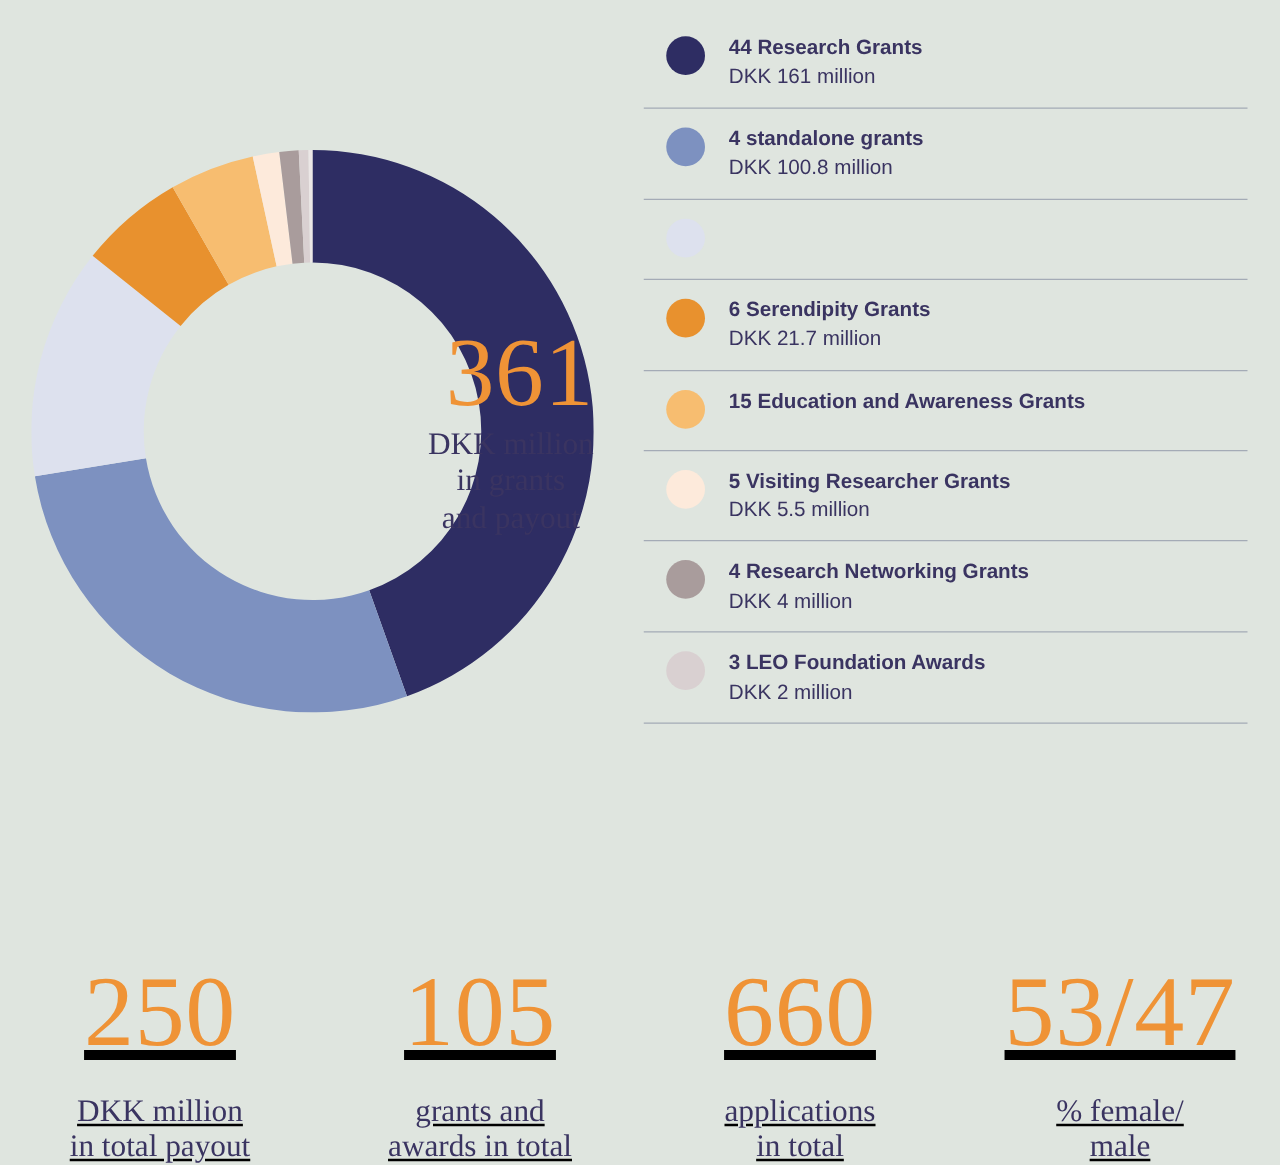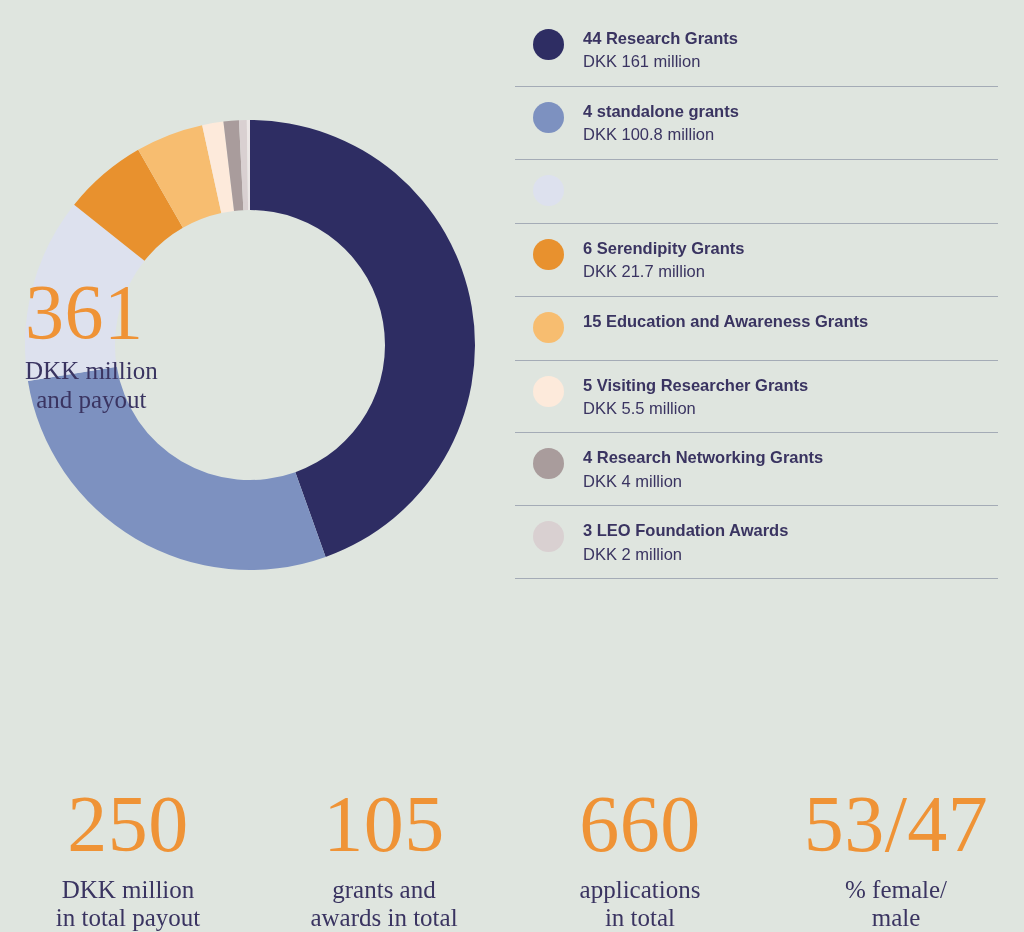--- a/index.html
+++ b/index.html
@@ -31,21 +31,21 @@
     height: 450px;
   }
   #donut-center {
     position: absolute;
     left: 25px;
     top: 120px;
     width: 450px;
     height: 450px;
     display: flex;
     flex-direction: column;
-    align-items: flex-start;
+    align-items: flex-end;
     justify-content: center;
     pointer-events: none;
   }
   #donut-value {
     font-family: "Liberation Serif", serif;
     font-size: 78px;
     line-height: 0.95;
     color: #ef9336;
     letter-spacing: 0.5px;
   }
@@ -108,21 +108,22 @@
     top: 770px;
     width: 1024px;
     height: 162px;
     display: flex;
   }
   .stat {
     flex: 1 1 0;
     display: flex;
     flex-direction: column;
     align-items: center;
-    justify-content: flex-end;
+    justify-content: space-between;
+    text-decoration: underline;
   }
   .stat-value {
     font-family: "Liberation Serif", serif;
     font-size: 80px;
     line-height: 1.0;
     color: #ef9336;
     letter-spacing: 0.5px;
   }
   .stat-label {
     font-family: "Liberation Serif", serif;
@@ -145,20 +146,21 @@
       <path d="M 113.1694107114793 29.759329801953896 A 225 225 0 0 1 177.17346135531076 5.141813431321026 L 196.30407681318644 93.08508805879262 A 135 135 0 0 0 157.90164642688757 107.85559788117234 Z" fill="#f7bd70"></path>
       <path d="M 177.17346135531076 5.141813431321026 A 225 225 0 0 1 198.38179434999128 1.5800565572226049 L 209.02907660999477 90.94803393433358 A 135 135 0 0 0 196.30407681318644 93.08508805879262 Z" fill="#fdeadb"></path>
       <path d="M 198.38179434999128 1.5800565572226049 A 225 225 0 0 1 213.96993717455018 0.2705232639326596 L 218.3819623047301 90.16231395835959 A 135 135 0 0 0 209.02907660999477 90.94803393433358 Z" fill="#a99c9c"></path>
       <path d="M 213.96993717455018 0.2705232639326596 A 225 225 0 0 1 221.78872561568977 0.0229173519474557 L 223.07323536941385 90.01375041116847 A 135 135 0 0 0 218.3819623047301 90.16231395835959 Z" fill="#d9d0d1"></path>
       <path d="M 221.78872561568977 0.0229173519474557 A 225 225 0 0 1 224.99999999999955 0 L 224.99999999999974 90 A 135 135 0 0 0 223.07323536941385 90.01375041116847 Z" fill="#ece7e6"></path>
     </svg>
   <div id="donut-center">
     <div id="donut-value">361</div>
     <div id="donut-caption">
       <div>DKK million</div>
+      <div>in grants</div>
       <div>and payout</div>
     </div>
   </div>
 </div>
 
 <div id="legend">
     <div class="legend-row">
       <span class="legend-dot" style="background: rgb(46, 45, 99);"></span>
       <div class="legend-text">
         <div class="legend-title">44 Research Grants</div>

